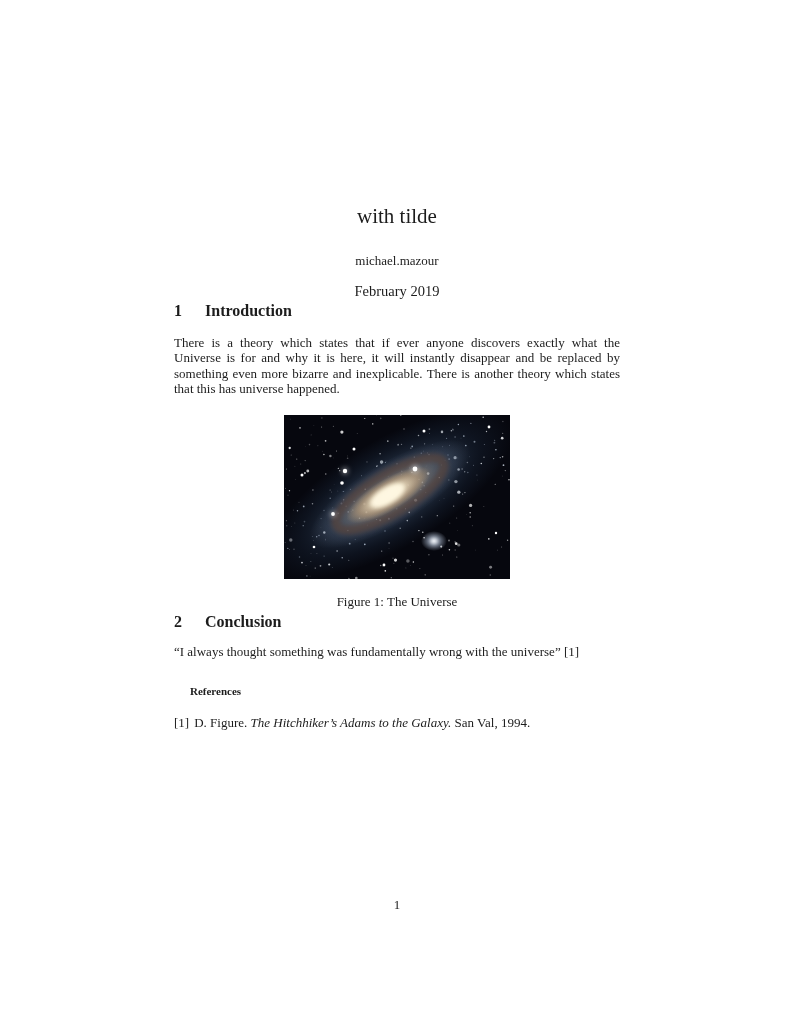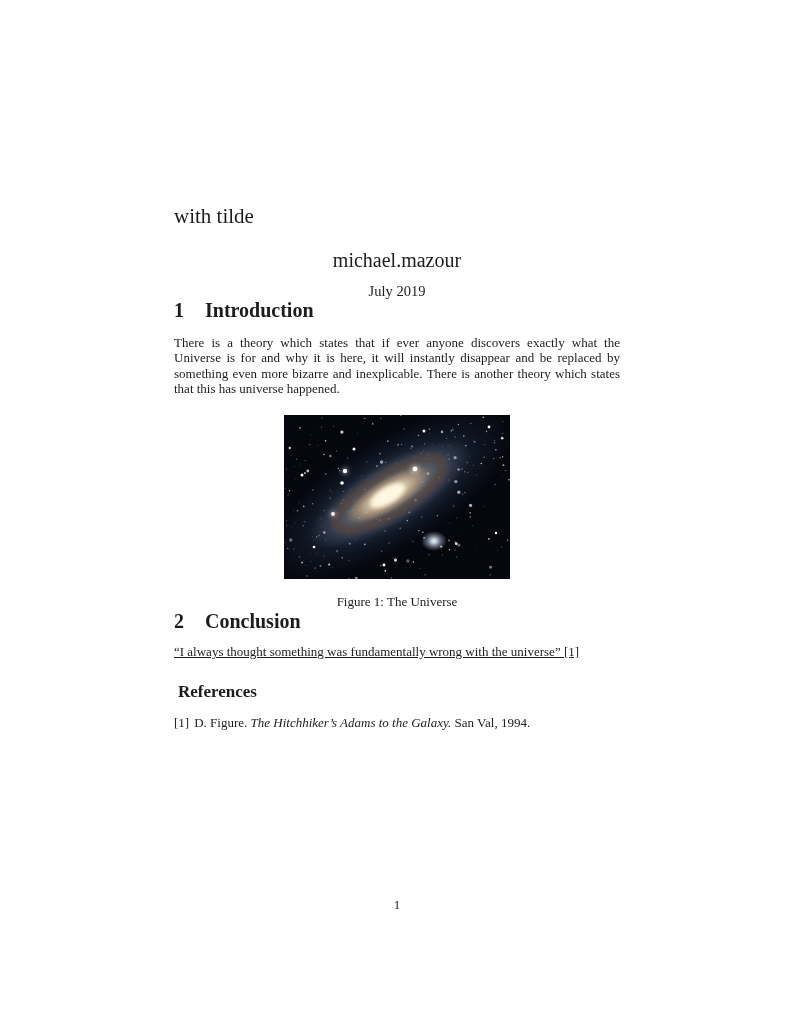--- a/index.html
+++ b/index.html
@@ -10,38 +10,38 @@
     background: #ffffff;
     box-sizing: border-box;
     padding: 204px 174px 0 174px;
     overflow: hidden;
     font-family: "Liberation Serif", "DejaVu Serif", serif;
     color: #1c1c1c;
   }
   .doc-title {
     font-size: 21px;
     font-weight: 400;
-    text-align: left;
+    text-align: center;
     margin: 0;
     line-height: 24px;
   }
   .doc-author {
-    font-size: 20px;
+    font-size: 13px;
     text-align: center;
     margin-top: 24px;
     line-height: 17px;
   }
   .doc-date {
     font-size: 14.5px;
     text-align: center;
     margin-top: 14px;
     line-height: 17px;
   }
   h2.section-heading {
-    font-size: 20px;
+    font-size: 16px;
     font-weight: 700;
     margin: 0;
     line-height: 21px;
   }
   .sec-intro { margin-top: 33px; }
   .sec-num { display: inline-block; min-width: 31px; }
   p.body-par {
     font-size: 13px;
     line-height: 15.4px;
     text-align: justify;
@@ -63,26 +63,25 @@
     line-height: 15px;
     text-align: center;
     white-space: nowrap;
   }
   .sec-conclusion { margin-top: 38px; }
   p.quote-par {
     font-size: 13px;
     line-height: 15.4px;
     text-align: left;
     margin: 12px 0 0 0;
-    text-decoration: underline;
   }
   h2.refs-heading {
-    font-size: 17px;
+    font-size: 11px;
     font-weight: 700;
-    margin: 22px 0 0 4px;
+    margin: 22px 0 0 16px;
     line-height: 21px;
   }
   .ref-entry {
     margin-top: 13px;
     font-size: 13px;
     line-height: 15.4px;
   }
   .ref-label { margin-right: 5px; }
   .ref-title-italic { font-style: italic; }
   .page-number {
@@ -94,21 +93,21 @@
     font-size: 13px;
   }
 </style>
 </head>
 <body>
 
 <div class="page">
 
   <h1 class="doc-title">with tilde</h1>
   <div class="doc-author">michael.mazour</div>
-  <div class="doc-date">July 2019</div>
+  <div class="doc-date">February 2019</div>
 
   <h2 class="section-heading sec-intro"><span class="sec-num">1</span><span>Introduction</span></h2>
 
   <p class="body-par">There is a theory which states that if ever anyone discovers exactly what the Universe is for and why it is here, it will instantly disappear and be replaced by something even more bizarre and inexplicable. There is another theory which states that this has universe happened.</p>
 
   <figure class="doc-figure">
     <svg class="figure-img" viewBox="0 0 226 164" width="226" height="164" xmlns="http://www.w3.org/2000/svg">
       <defs>
         <radialGradient id="haloGrad" cx="50%" cy="50%" r="50%">
           <stop offset="0%" stop-color="#8fa9c9" stop-opacity="0.55"></stop>

